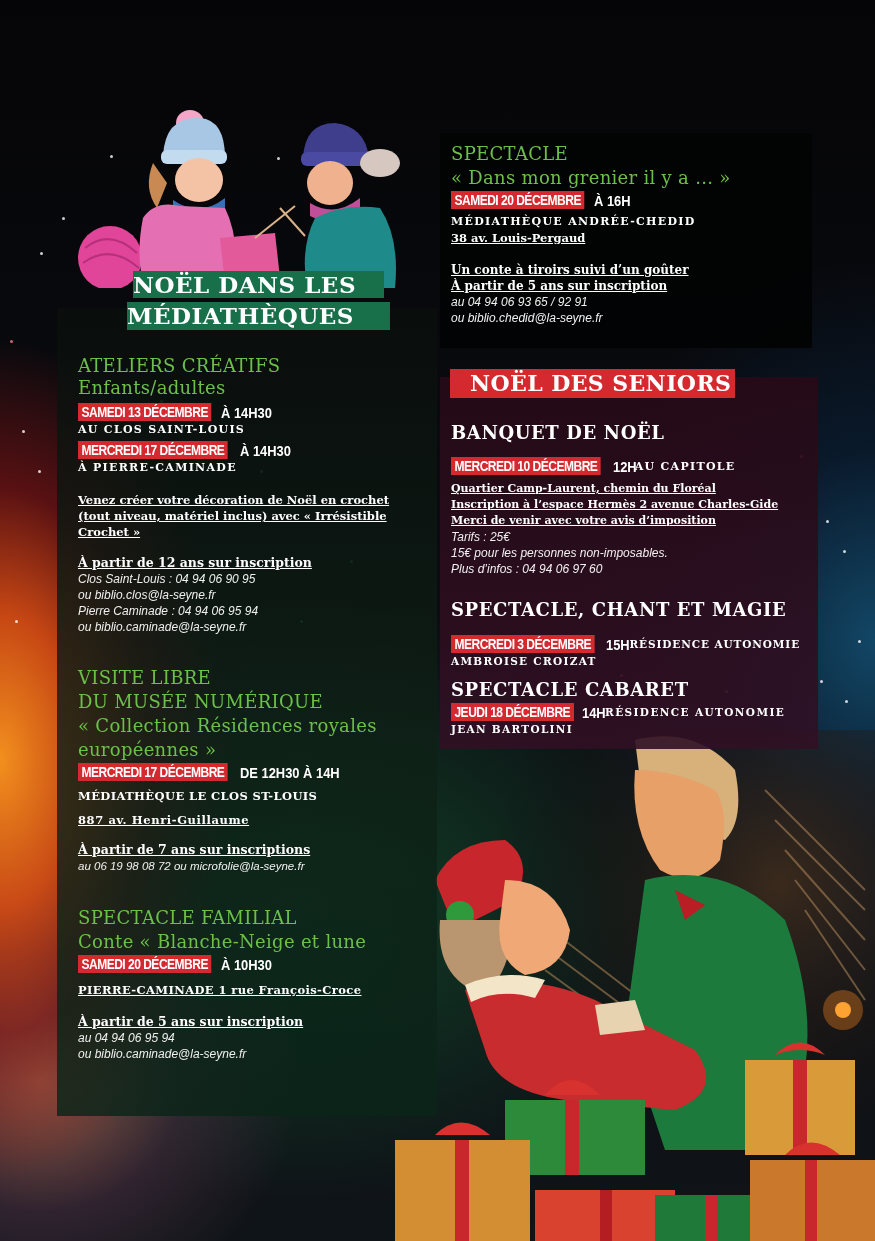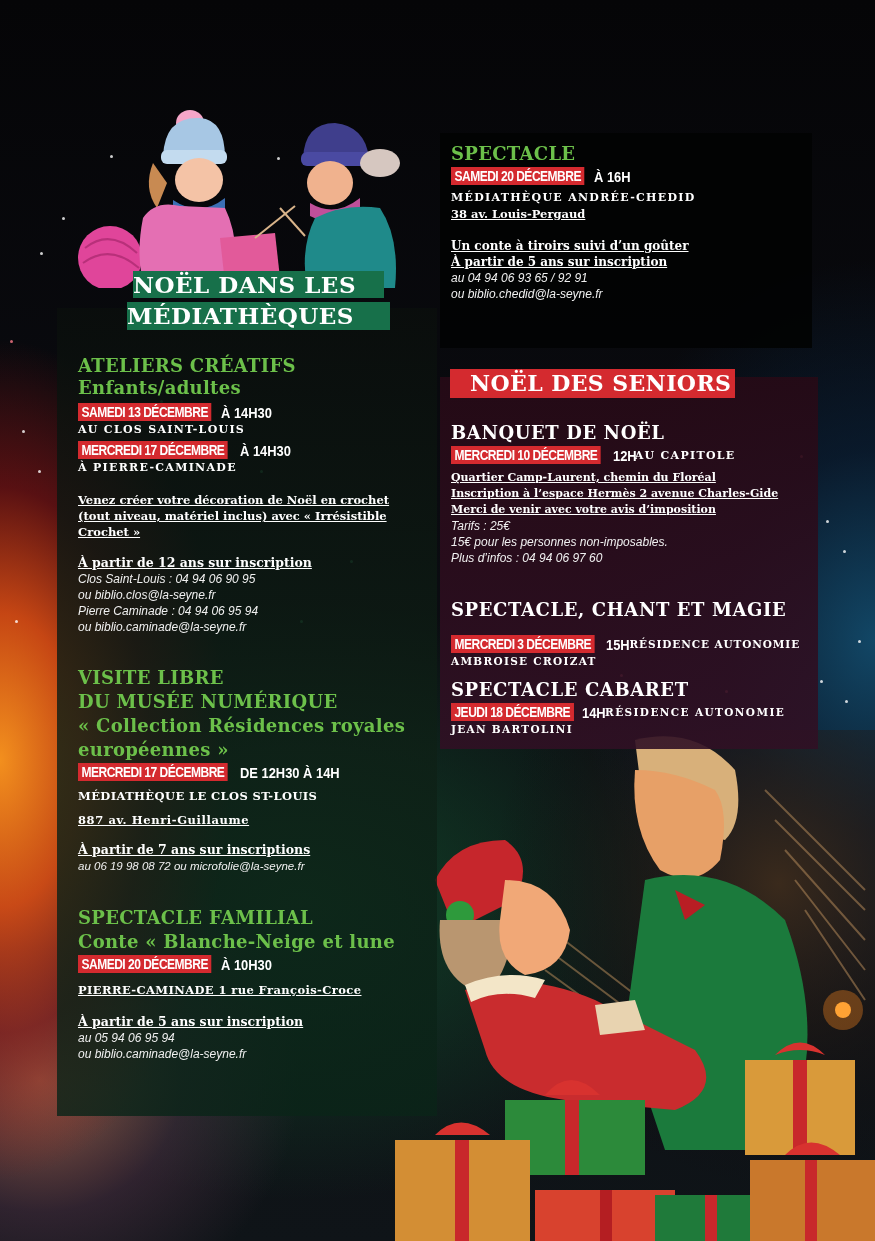--- a/index.html
+++ b/index.html
@@ -35,21 +35,21 @@
   
   .title-bar { position: absolute; background: #17704a; color: #fff; font-weight: bold;
     font-family: "DejaVu Serif", serif; font-size: 23px; line-height: 27px; letter-spacing: 0.5px; padding: 0 0; white-space: nowrap; }
   .tb1 { left: 133px; top: 271px; width: 251px; height: 27px; }
   .tb2 { left: 127px; top: 302px; width: 263px; height: 28px; }
   .seniors-bar { position: absolute; left: 450px; top: 369px; width: 285px; height: 29px; background: #d42a2f;
     font-weight: bold; font-size: 22px; line-height: 29px; padding: 0 20px; white-space: nowrap; letter-spacing: 0.4px; }
 
   
   .blk { position: absolute; }
-  .h-green { color: #6cc04a; font-weight: bold; font-size: 18px; line-height: 24px; letter-spacing: 0.3px; white-space: nowrap; }
+  .h-green { color: #6cc04a; font-weight: normal; font-size: 18px; line-height: 24px; letter-spacing: 0.3px; white-space: nowrap; }
   .h-white { color: #fff; font-weight: bold; font-size: 18px; line-height: 24px; letter-spacing: 0.6px; white-space: nowrap; }
   .row { display: flex; align-items: center; white-space: nowrap; height: 20px; text-align: right; }
   .date { background: #d42a2f; color: #fff; font-family: "Liberation Sans", sans-serif; font-weight: bold;
     font-size: 14px; line-height: 18px; padding: 0 4px; letter-spacing: -0.6px; transform: scaleX(0.86); transform-origin: left center; display: inline-block; }
   .time { font-family: "Liberation Sans", sans-serif; font-size: 15px; font-weight: bold; margin-left: -12px; transform: scaleX(0.86); transform-origin: left center; display: inline-block; }
   .caps { font-weight: bold; font-size: 11px; letter-spacing: 1.3px; text-transform: uppercase; }
   .bold-s { font-weight: bold; font-size: 11.5px; line-height: 16px; text-decoration: underline; }
   .ital { font-family: "Liberation Sans", sans-serif; font-style: italic; font-size: 12px; line-height: 16px; color: #f0f0f0; }
   .sp { height: 14px; }
 </style>
@@ -200,46 +200,47 @@
 <div class="blk" style="left:78px;top:906px;width:355px">
   <div class="h-green">SPECTACLE FAMILIAL</div>
   <div class="h-green">Conte « Blanche-Neige et lune</div>
   <div class="row" style="margin-top:0">
     <span class="date">SAMEDI 20 DÉCEMBRE</span>
     <span class="time">À 10H30</span>
   </div>
   <div class="bold-s" style="margin-top:8px;letter-spacing:0.4px">PIERRE-CAMINADE 1 rue François-Croce</div>
   <div class="sp" style="height:16px"></div>
   <div class="bold-s" style="font-size:12.5px">À partir de 5 ans sur inscription</div>
-  <div class="ital">au 05 94 06 95 94</div>
+  <div class="ital">au 04 94 06 95 94</div>
   <div class="ital">ou biblio.caminade@la-seyne.fr</div>
 </div>
 
 <div class="panel panel-spectacle"></div>
 <div class="blk" style="left:451px;top:142px;width:355px">
   <div class="h-green">SPECTACLE</div>
+  <div class="h-green">« Dans mon grenier il y a ... »</div>
   <div class="row" style="margin-top:0">
     <span class="date">SAMEDI 20 DÉCEMBRE</span>
     <span class="time">À 16H</span>
   </div>
   <div class="caps" style="line-height:16px;margin-top:4px">MÉDIATHÈQUE ANDRÉE-CHEDID</div>
   <div class="bold-s">38 av. Louis-Pergaud</div>
   <div class="sp" style="height:16px"></div>
   <div class="bold-s" style="font-size:12px">Un conte à tiroirs suivi d’un goûter</div>
   <div class="bold-s" style="font-size:12px">À partir de 5 ans sur inscription</div>
   <div class="ital">au 04 94 06 93 65 / 92 91</div>
   <div class="ital">ou biblio.chedid@la-seyne.fr</div>
 </div>
 
 <div class="panel panel-seniors"></div>
 <div class="seniors-bar">NOËL DES SENIORS</div>
 
 <div class="blk" style="left:451px;top:421px;width:365px">
   <div class="h-white">BANQUET DE NOËL</div>
-  <div class="row" style="margin-top:0">
+  <div class="row" style="margin-top:11px">
     <span class="date">MERCREDI 10 DÉCEMBRE</span>
     <span class="time">12H</span>
     <span class="caps" style="margin-left:-6px">AU CAPITOLE</span>
   </div>
   <div class="sp" style="height:5px"></div>
   <div class="bold-s" style="font-size:11px">Quartier Camp-Laurent, chemin du Floréal</div>
   <div class="bold-s" style="font-size:11px">Inscription à l’espace Hermès 2 avenue Charles-Gide</div>
   <div class="bold-s" style="font-size:11px">Merci de venir avec votre avis d’imposition</div>
   <div class="ital">Tarifs : 25€</div>
   <div class="ital">15€ pour les personnes non-imposables.</div>

